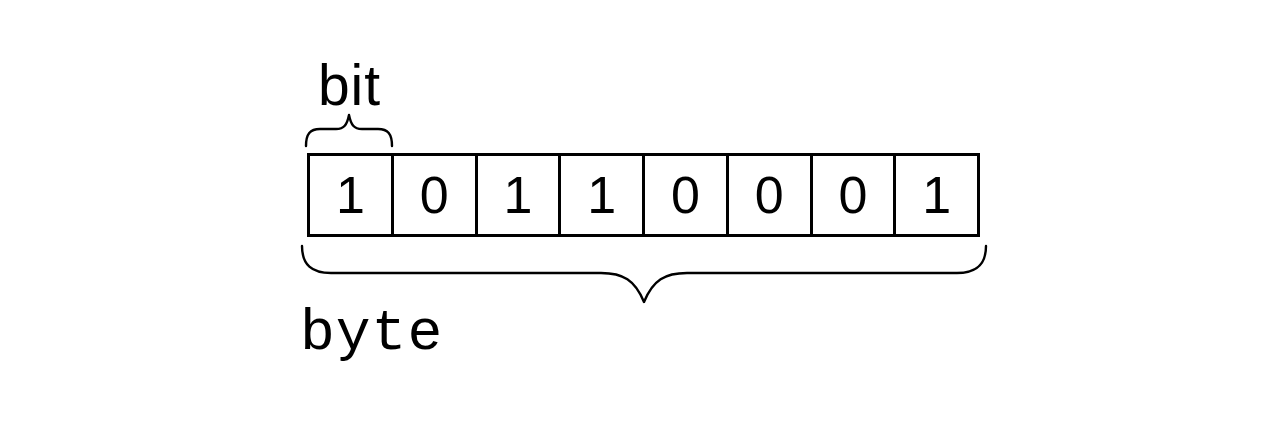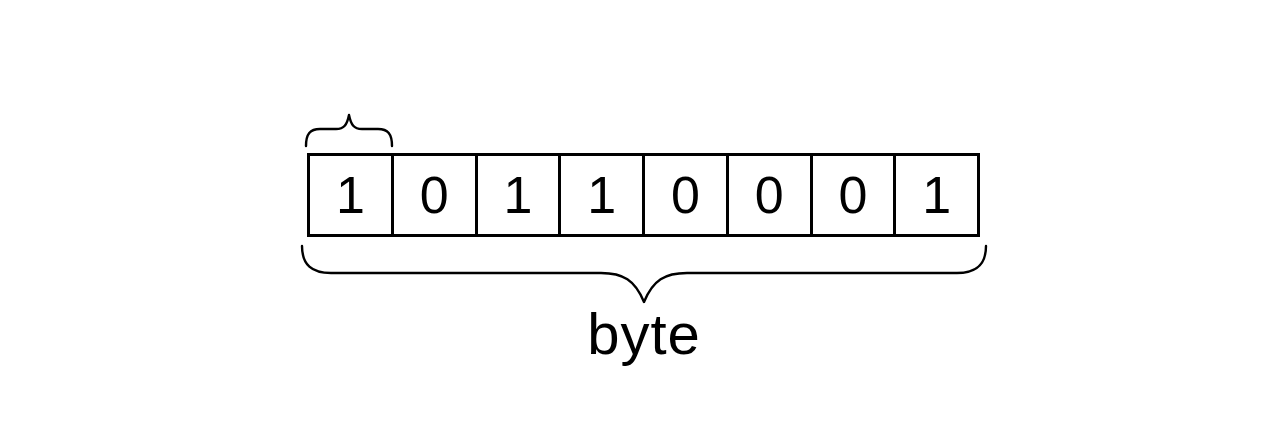--- a/index.html
+++ b/index.html
@@ -27,24 +27,24 @@
     text-align: center;
     font-size: 57px;
     line-height: 1;
     letter-spacing: 1px;
   }
   .byte-label {
     position: absolute;
     left: 300px;
     top: 305px;
     width: 688px;
-    text-align: center;
     font-size: 58px;
     line-height: 1;
     letter-spacing: 1px;
+    font-family: Liberation Mono, monospace;
   }
   .brace-svg {
     position: absolute;
     display: block;
   }
   .brace-svg.small { left: 303px; top: 111px; }
   .brace-svg.big   { left: 299px; top: 243px; }
   .brace {
     fill: none;
     stroke: var(--line);
@@ -71,20 +71,21 @@
     line-height: 1;
     border-left: 3px solid var(--line);
   }
   .bit-cell:first-child { border-left: none; }
 </style>
 </head>
 <body>
 
 <div class="canvas">
 
+  <div class="bit-label">bit</div>
 
   <svg class="brace-svg small" width="92" height="38" viewBox="0 0 92 38" aria-hidden="true">
     <path class="brace" d="M 3 35 C 3 23 7 18 17 18 L 33 18 C 41 18 44 14 46 4 C 48 14 51 18 59 18 L 75 18 C 85 18 89 23 89 35"></path>
   </svg>
 
   <div class="bit-row">
     <div class="bit-cell">1</div>
     <div class="bit-cell">0</div>
     <div class="bit-cell">1</div>
     <div class="bit-cell">1</div>

